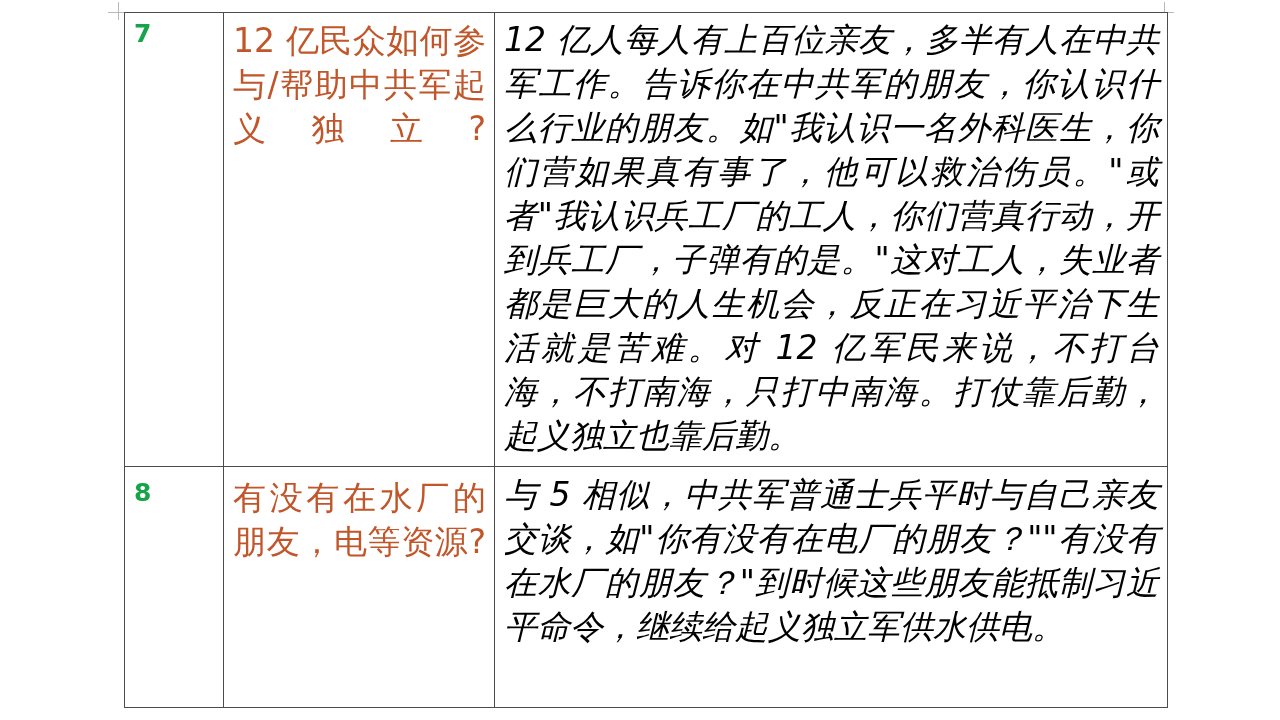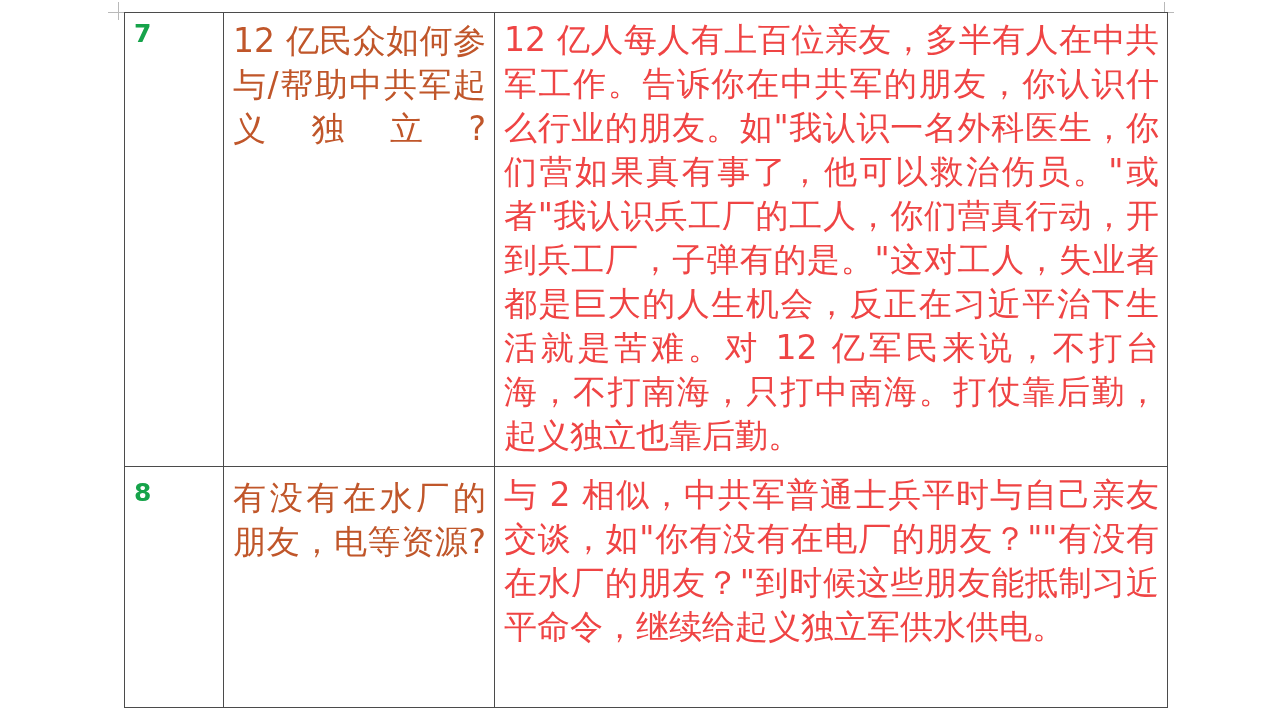--- a/index.html
+++ b/index.html
@@ -87,27 +87,28 @@
     font-family: "DejaVu Sans", "Liberation Sans", sans-serif;
     word-break: break-all;
   }
   .ques-text.justify-all::after {
     content: "";
     display: inline-block;
     width: 100%;
   }
 
   .ans-text {
-    color: #ef4444;
+    color: #000000;
     font-size: 33px;
     line-height: 44px;
     text-align: justify;
     text-justify: inter-character;
     font-family: "DejaVu Sans", "Liberation Sans", sans-serif;
     word-break: break-all;
+    font-style: italic;
   }
 
   .row-7 .cell-inner.ans { padding-top: 5px; }
   .row-8 .cell-inner.ans { padding-top: 6px; }
   .row-8 .cell-inner.ques { padding-top: 9px; }
   .row-8 .cell-inner.num { padding-top: 11px; }
 
   .row-7 .col-num .cell-inner { height: 452px; }
   .row-8 .col-num .cell-inner { height: 240px; }
 </style>
@@ -150,20 +151,20 @@
             <span class="num-text">8</span>
           </div>
         </td>
         <td class="col-ques">
           <div class="cell-inner ques">
             <div class="ques-text justify-all">有没有在水厂的朋友，电等资源?</div>
           </div>
         </td>
         <td class="col-ans">
           <div class="cell-inner ans">
-            <div class="ans-text">与 2 相似，中共军普通士兵平时与自己亲友交谈，如"你有没有在电厂的朋友？""有没有在水厂的朋友？"到时候这些朋友能抵制习近平命令，继续给起义独立军供水供电。</div>
+            <div class="ans-text">与 5 相似，中共军普通士兵平时与自己亲友交谈，如"你有没有在电厂的朋友？""有没有在水厂的朋友？"到时候这些朋友能抵制习近平命令，继续给起义独立军供水供电。</div>
           </div>
         </td>
       </tr>
     </tbody>
   </table>
 
 </div>
 
 </body></html>

